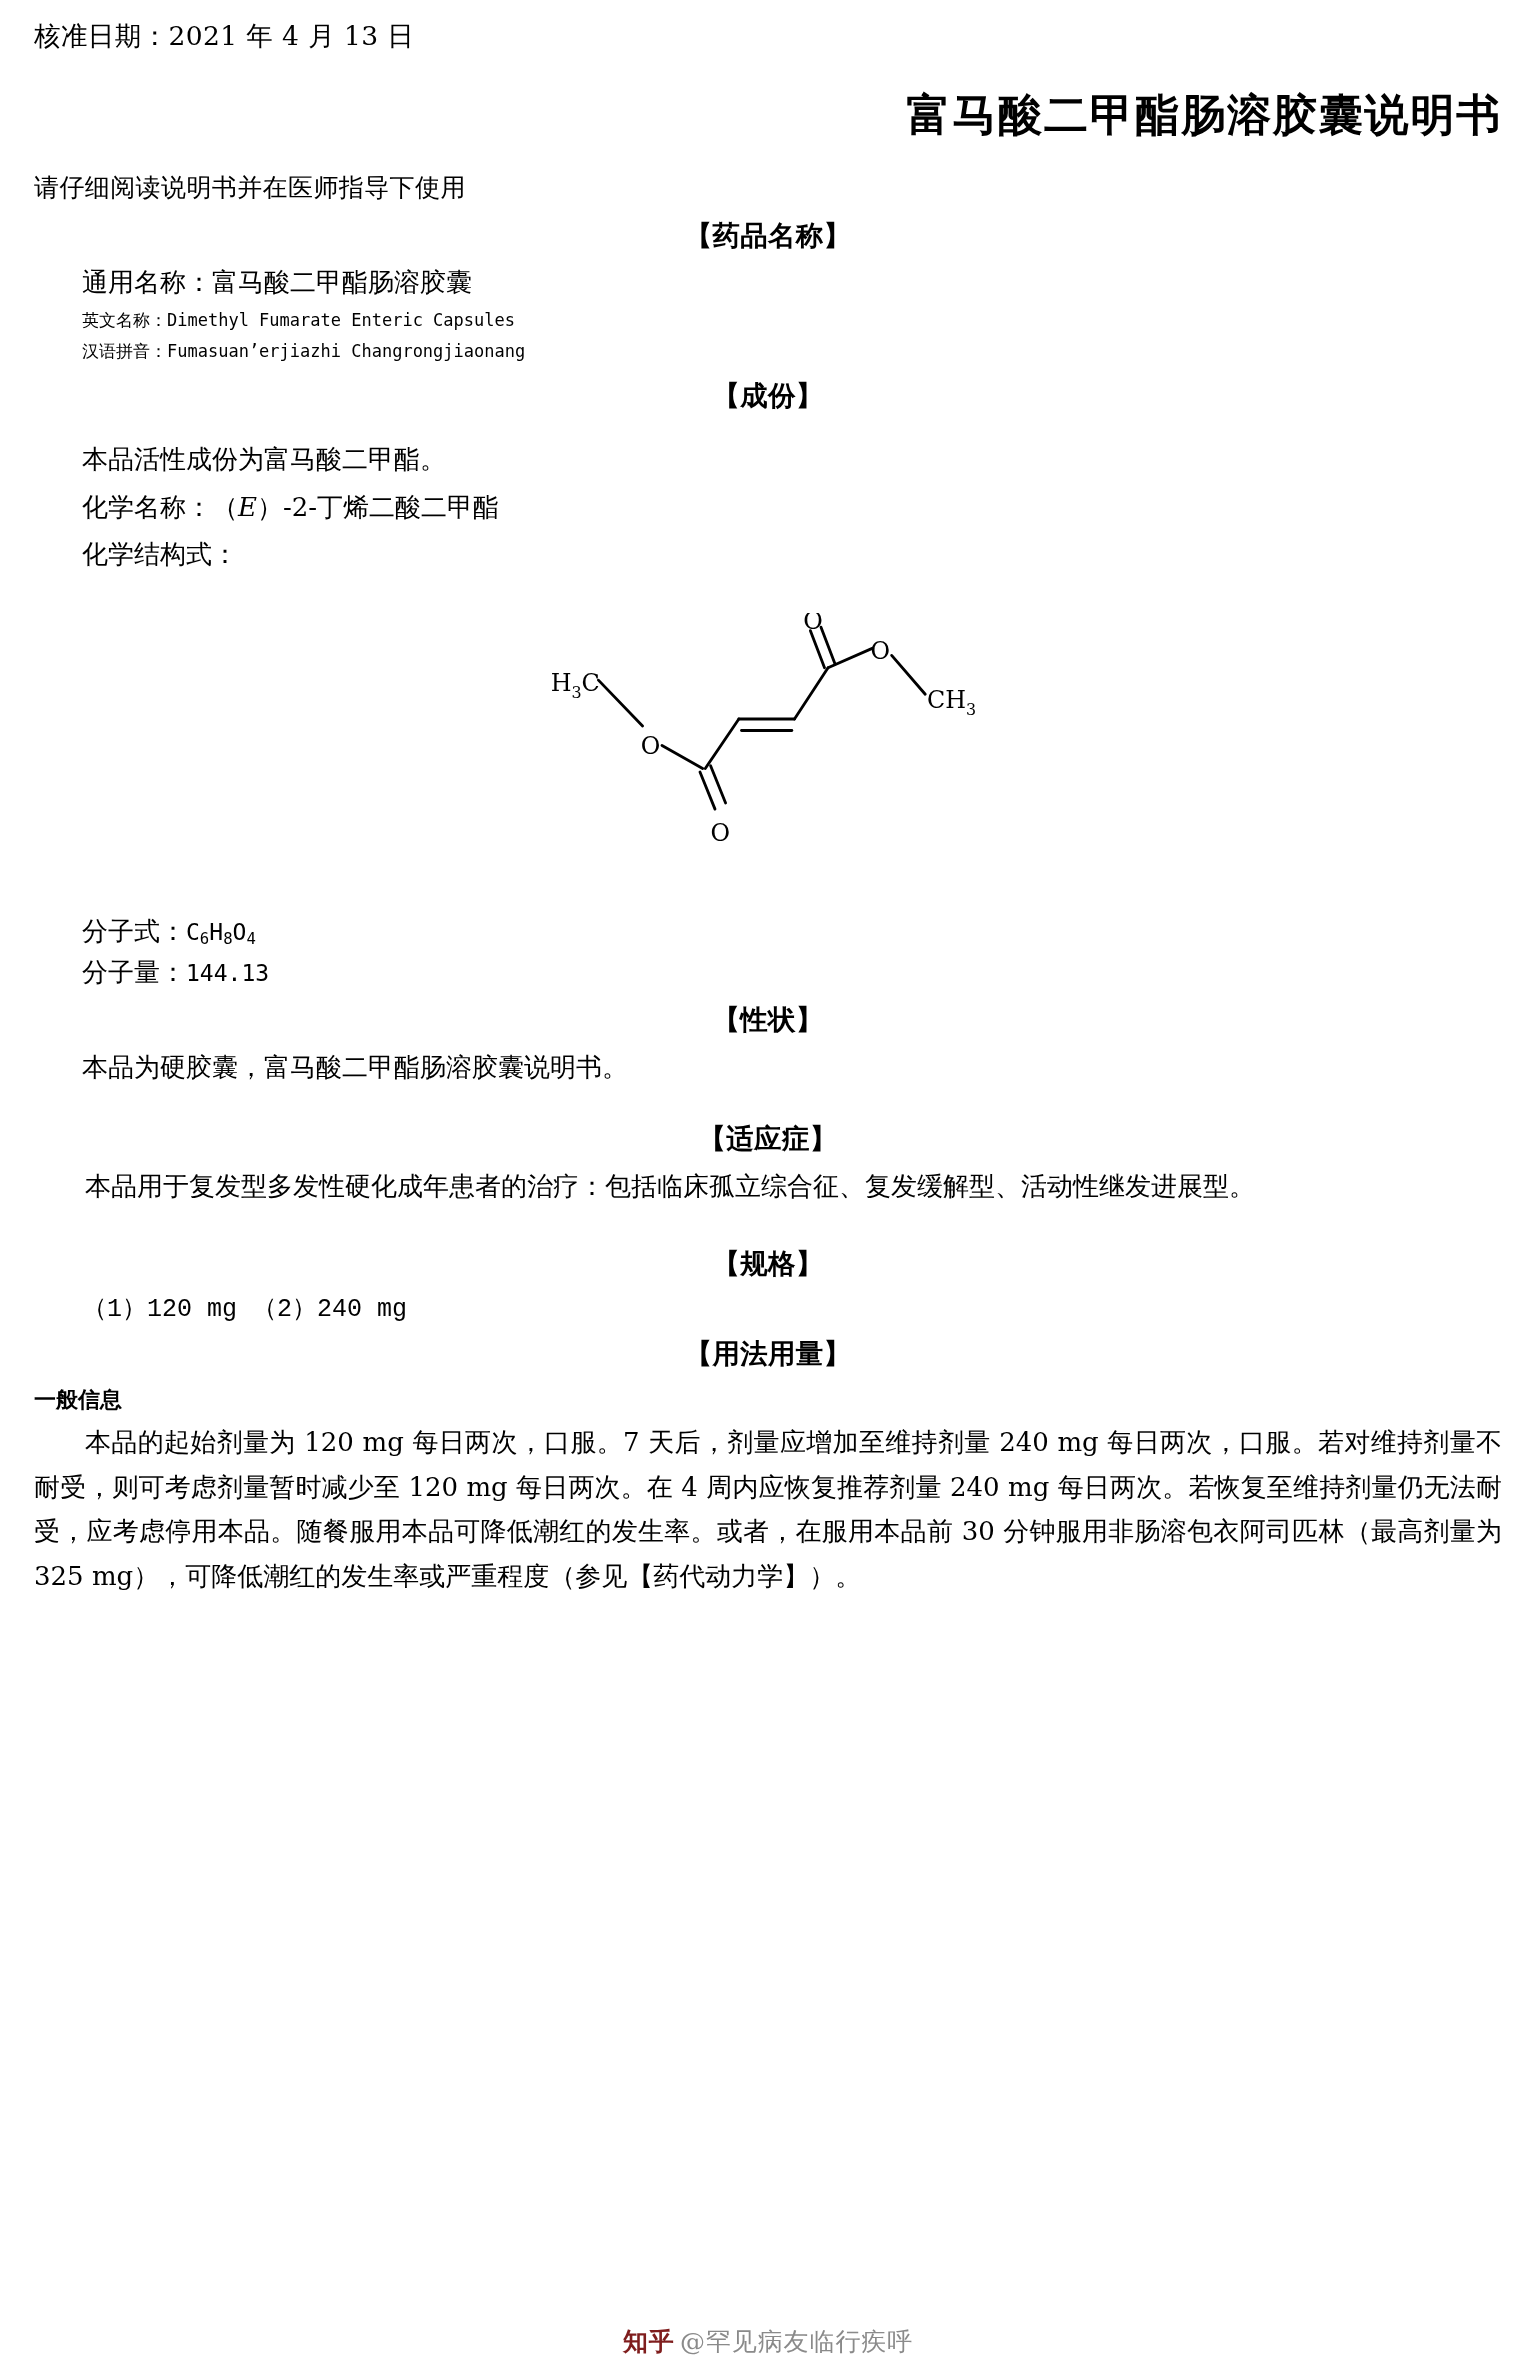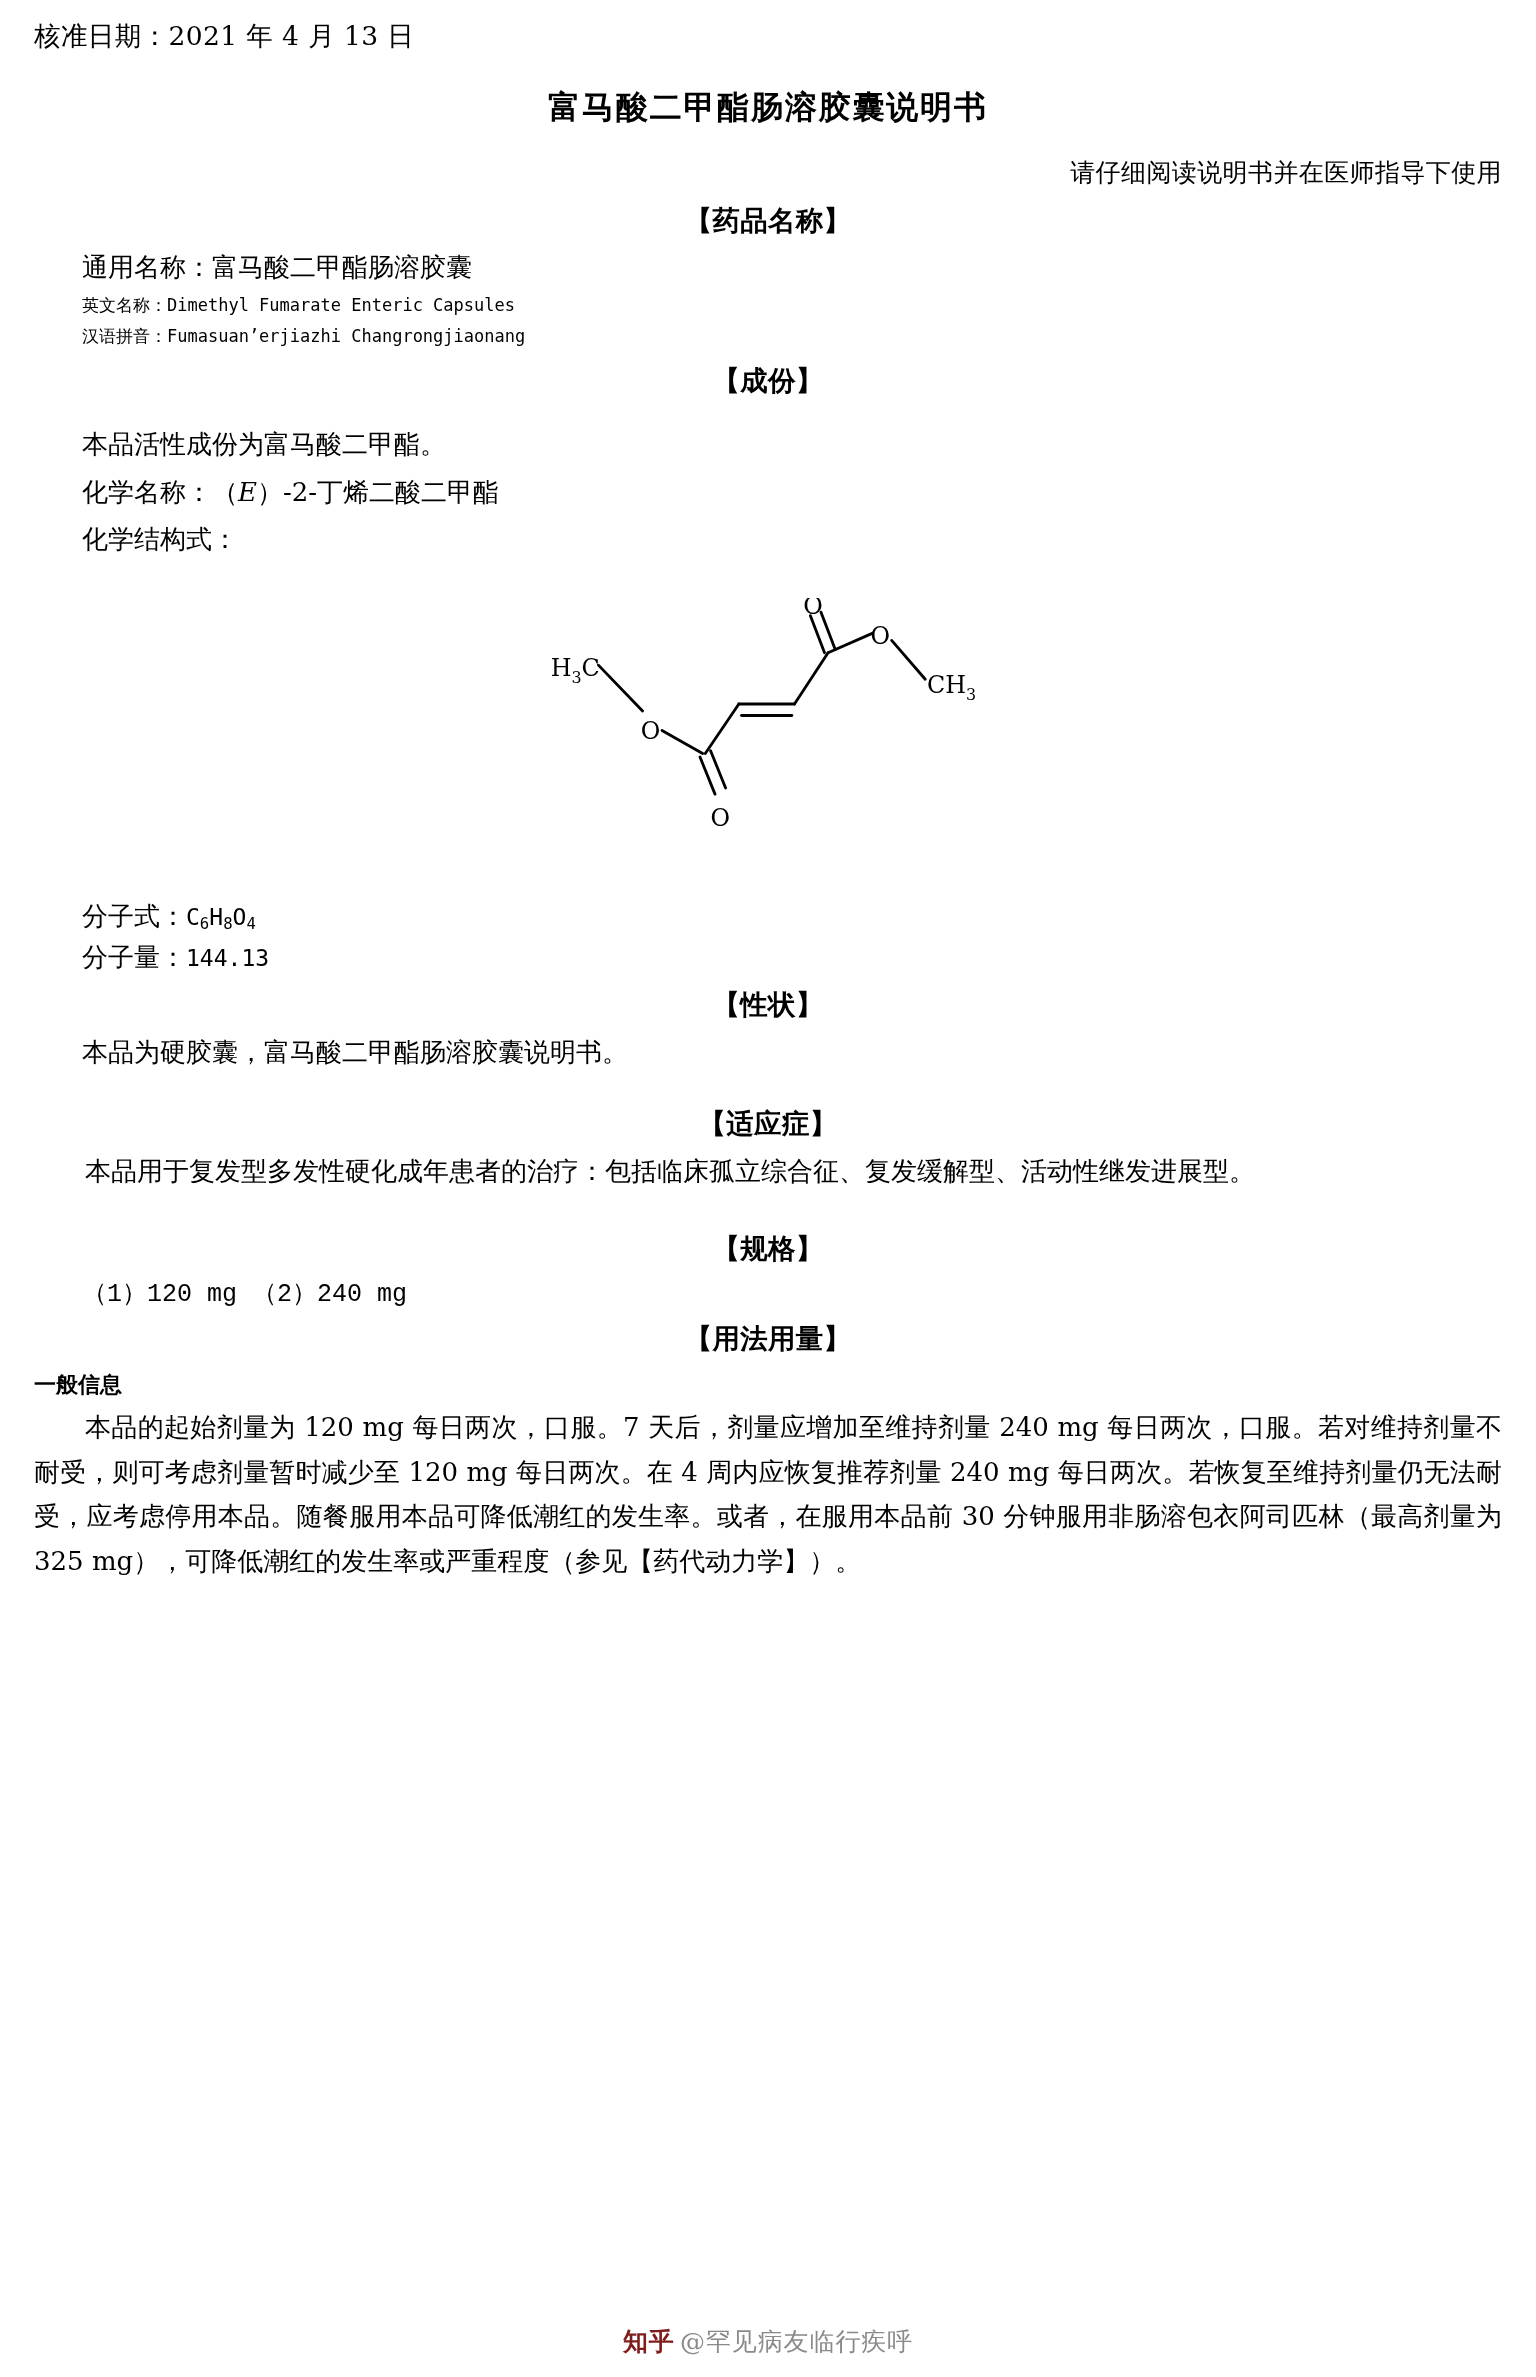--- a/index.html
+++ b/index.html
@@ -21,28 +21,28 @@
     box-sizing: border-box;
     padding: 16px 34px 4px 34px;
   }
   .approval-date {
     font-size: 26.5px;
     line-height: 1.5;
     letter-spacing: 0.4px;
     margin: 0 0 30px 0;
   }
   .doc-title {
-    text-align: center;
-    font-size: 32px;
+    text-align: right;
+    font-size: 44px;
     font-weight: bold;
     letter-spacing: 1.8px;
     margin: 0 0 26.5px 0;
   }
   .doc-subtitle {
-    text-align: right;
+    text-align: left;
     font-size: 25px;
     margin: 0 0 14px 0;
     letter-spacing: 0.4px;
   }
   .section-head {
     font-size: 27.4px;
     font-weight: bold;
     margin: 12.4px 0 7px 0;
     letter-spacing: 0.4px;
     text-align: center;

